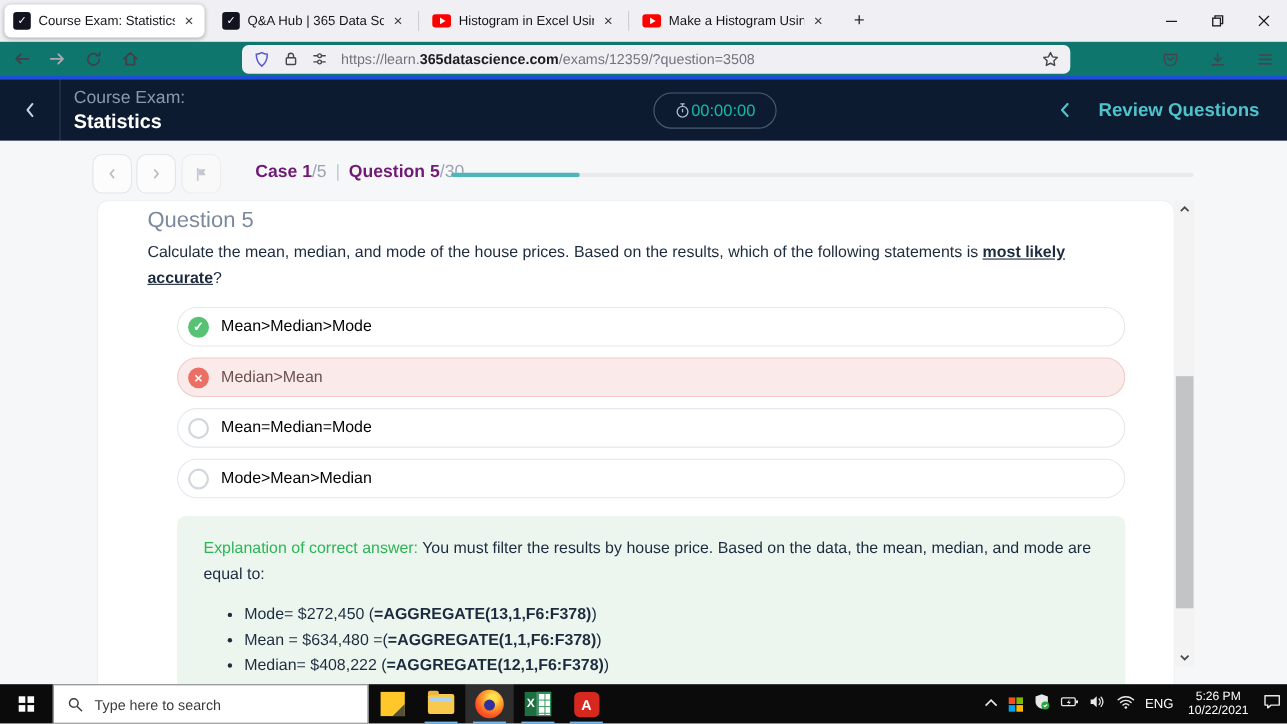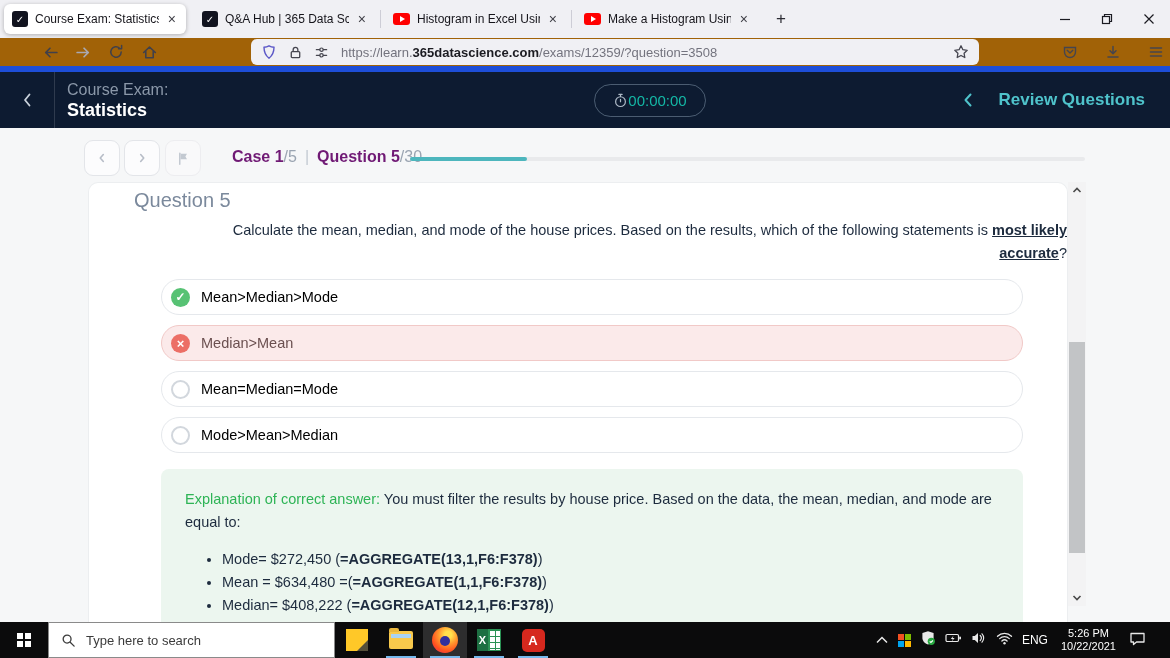--- a/index.html
+++ b/index.html
@@ -15,21 +15,21 @@
   .tab-close { font-size:14px; color:#3f3f46; line-height:1; padding:0 2px; }
   .fav365 { width:16px; height:16px; background:#11131f; border-radius:3px; color:#fff; font-size:10px; display:flex; align-items:center; justify-content:center; flex:none; }
   .favyt { width:17px; height:12px; background:#f00; border-radius:3px; position:relative; flex:none; }
   .favyt::after { content:""; position:absolute; left:6.5px; top:3px; border-left:5px solid #fff; border-top:3px solid transparent; border-bottom:3px solid transparent; }
   .tabsep { width:1px; height:18px; background:#cdcdd6; margin:0 4px; flex:none; }
   .newtab { width:26px; height:26px; margin-left:10px; display:flex; align-items:center; justify-content:center; font-size:17px; color:#2b2b33; }
   .wincontrols { margin-left:auto; display:flex; height:100%; }
   .winbtn { width:42px; height:100%; display:flex; align-items:center; justify-content:center; }
 
   
-  .toolbar { position:absolute; top:38px; left:0; right:0; height:34px; background:#a16207; display:flex; align-items:center; border-bottom:6px solid #1d4ed8;padding-left:31px; }
+  .toolbar { position:absolute; top:38px; left:0; right:0; height:34px; background:#0f766e; display:flex; align-items:center; border-bottom:3px solid #1d4ed8; }
   .tbicon { width:28px; height:26px; display:flex; align-items:center; justify-content:center; margin-left:5px; border-radius:4px; flex:none; }
   .urlbar { margin-left:88px; width:753px; height:26px; background:#f0f0f4; border-radius:6px; display:flex; align-items:center; padding:0 8px; gap:6px; }
   .urlicon { width:20px; height:20px; display:flex; align-items:center; justify-content:center; flex:none; }
   .urltext { flex:1; font-size:13px; color:#73737e; white-space:nowrap; overflow:hidden; margin-left:4px; }
   .urltext b { color:#1b1b21; font-weight:700; }
   .tb-right { display:flex; align-items:center; margin-left:72px; gap:10px; }
 
   
   .examheader { position:absolute; top:72px; left:0; right:0; height:56px; background:#0d1b31; }
   .exback { position:absolute; left:0; top:0; width:55px; height:56px; display:flex; align-items:center; justify-content:center; border-right:1px solid rgba(255,255,255,.14); }
@@ -43,21 +43,21 @@
   .navbtn { position:absolute; top:12px; width:36px; height:36px; background:#fcfcfd; border:1px solid #e3e5e9; border-radius:9px; display:flex; align-items:center; justify-content:center; }
   .flagbtn { border-color:#ededf0; background:#f9f9fa; }
   .casebar { position:absolute; left:232px; top:20px; font-size:16px; color:#9aa4b1; }
   .casebar b { color:#701a75; font-weight:700; }
   .casebar .sep { color:#c3cad2; padding:0 8px; }
   .progress { position:absolute; left:410px; top:29px; width:675px; height:4px; border-radius:2px; background:#e9eaec; }
   .progress-fill { height:4px; border-radius:2px; background:#4db6bd; }
 
   .panel { position:absolute; left:88px; top:54px; width:980px; height:440px; background:#fff; border:1px solid #eceef0; border-bottom:none; border-radius:10px 10px 0 0; overflow:hidden; padding:4px 0 0 45px; }
   .qheading { font-size:20px; line-height:26px; color:#7b899c; font-weight:400; }
-  .qtext { margin-top:6px; font-size:14.5px; line-height:23px; color:#1d2b3e;text-align:right; }
+  .qtext { margin-top:6px; font-size:14.5px; line-height:23px; color:#1d2b3e; }
   .qline { display:block; white-space:nowrap; }
   .qtext b { font-weight:700; text-decoration:underline; }
   .opts { margin:14px 0 0 27px; width:862px; display:flex; flex-direction:column; gap:10px; }
   .opt { height:36px; border-radius:18px; border:1px solid #e5e8ec; background:#fff; display:flex; align-items:center; gap:11px; padding:0 8px; }
   .oicon { width:19px; height:19px; border-radius:50%; flex:none; display:flex; align-items:center; justify-content:center; margin-left:1px; }
   .opt-correct .oicon { background:#57c274; color:#fff; font-size:12px; font-weight:700; }
   .opt-incorrect { background:#fbeaea; border-color:#f1c9c7; }
   .opt-incorrect .oicon { background:#ec6f66; color:#fff; font-size:13px; font-weight:700; }
   .opt-neutral .oicon { background:#fff; border:2px solid #d2d7dd; }
   .olabel { font-size:14.5px; color:#000000; }
@@ -88,21 +88,21 @@
   .sticky::after { content:""; position:absolute; right:0; bottom:0; border-style:solid; border-width:0 0 11px 11px; border-color:transparent transparent #55503a transparent; }
   .folder { width:24px; height:18px; background:#f8c94c; border-radius:2px; position:relative; }
   .folder::before { content:""; position:absolute; top:-3px; left:0; width:10px; height:4px; background:#e9b73e; border-radius:2px 2px 0 0; }
   .folder::after { content:""; position:absolute; top:3px; left:2px; right:2px; height:4px; background:#a9d3f5; }
   .ffx { width:26px; height:26px; border-radius:50%; background:radial-gradient(circle at 62% 30%, #ffe14d 0 14%, #ff9a2e 38%, #ff4f1f 68%, #e3236d 100%); position:relative; }
   .ffx::after { content:""; position:absolute; left:8px; top:9px; width:10px; height:10px; border-radius:50%; background:#30309e; }
   .xls { width:24px; height:22px; display:flex; }
   .xls .xblk { width:11px; background:#1d6f42; color:#fff; font-size:11px; font-weight:700; display:flex; align-items:center; justify-content:center; }
   .xls .xsheet { flex:1; background:#fff; background-image:linear-gradient(#2a9154 1px, transparent 1px), linear-gradient(90deg, #2a9154 1px, transparent 1px); background-size:6px 6px; border:1px solid #2a9154; }
   .pdf { width:23px; height:23px; background:#d6281e; border-radius:5px; color:#fff; font-size:13px; font-weight:700; display:flex; align-items:center; justify-content:center; }
-  .tray { margin-left:auto; display:flex; align-items:center; gap:9px; padding-right:24px; }
+  .tray { margin-left:auto; display:flex; align-items:center; gap:9px; padding-right:5px; }
   .grid4 { display:grid; grid-template-columns:6px 6px; grid-template-rows:6px 6px; gap:1px; }
   .lang { font-size:12px; color:#fff; }
   .clock { font-size:11px; line-height:13px; text-align:center; color:#fff; padding:0 4px; }
 </style>
 </head>
 <body>
 
 <div class="screen">
 
   <div class="tabbar">

